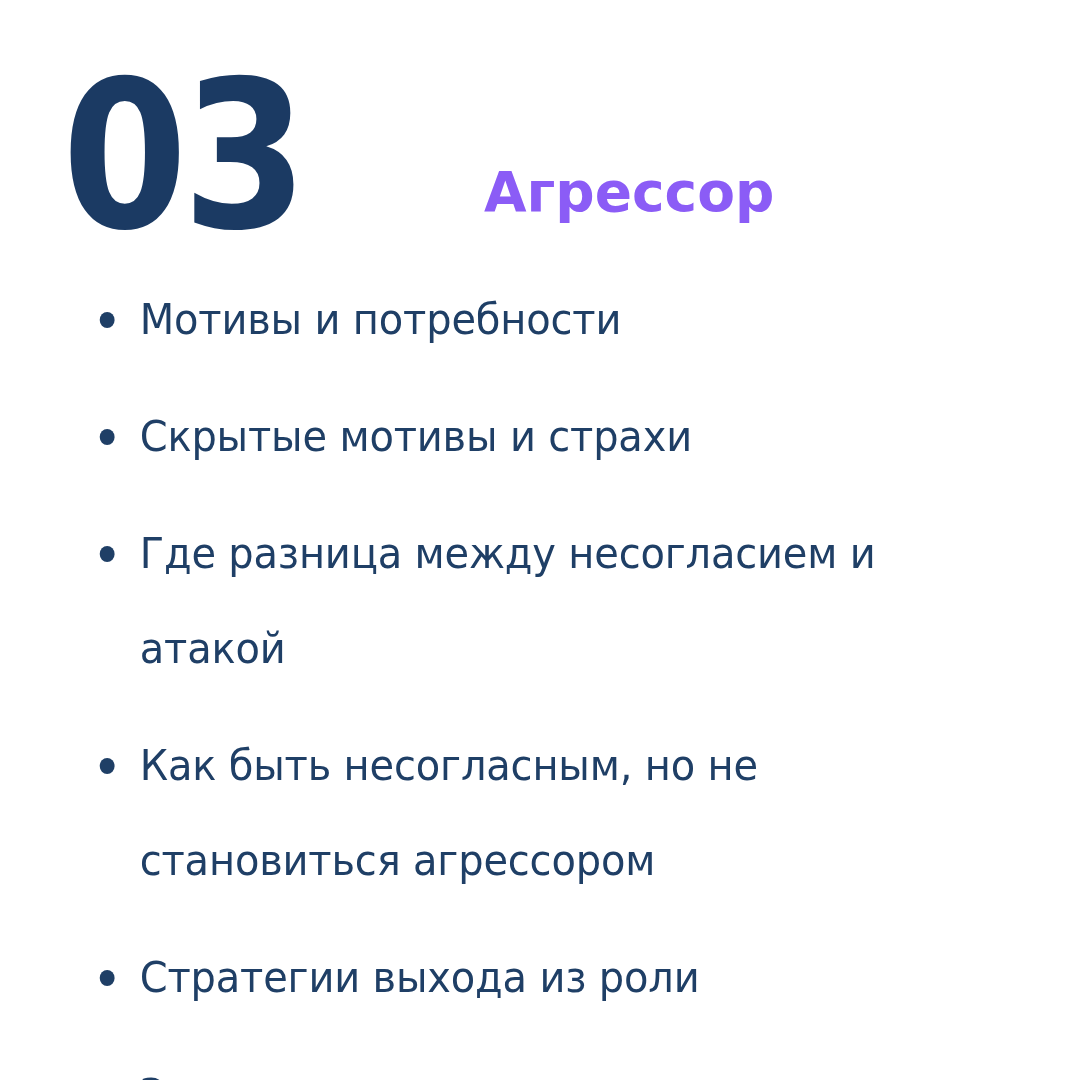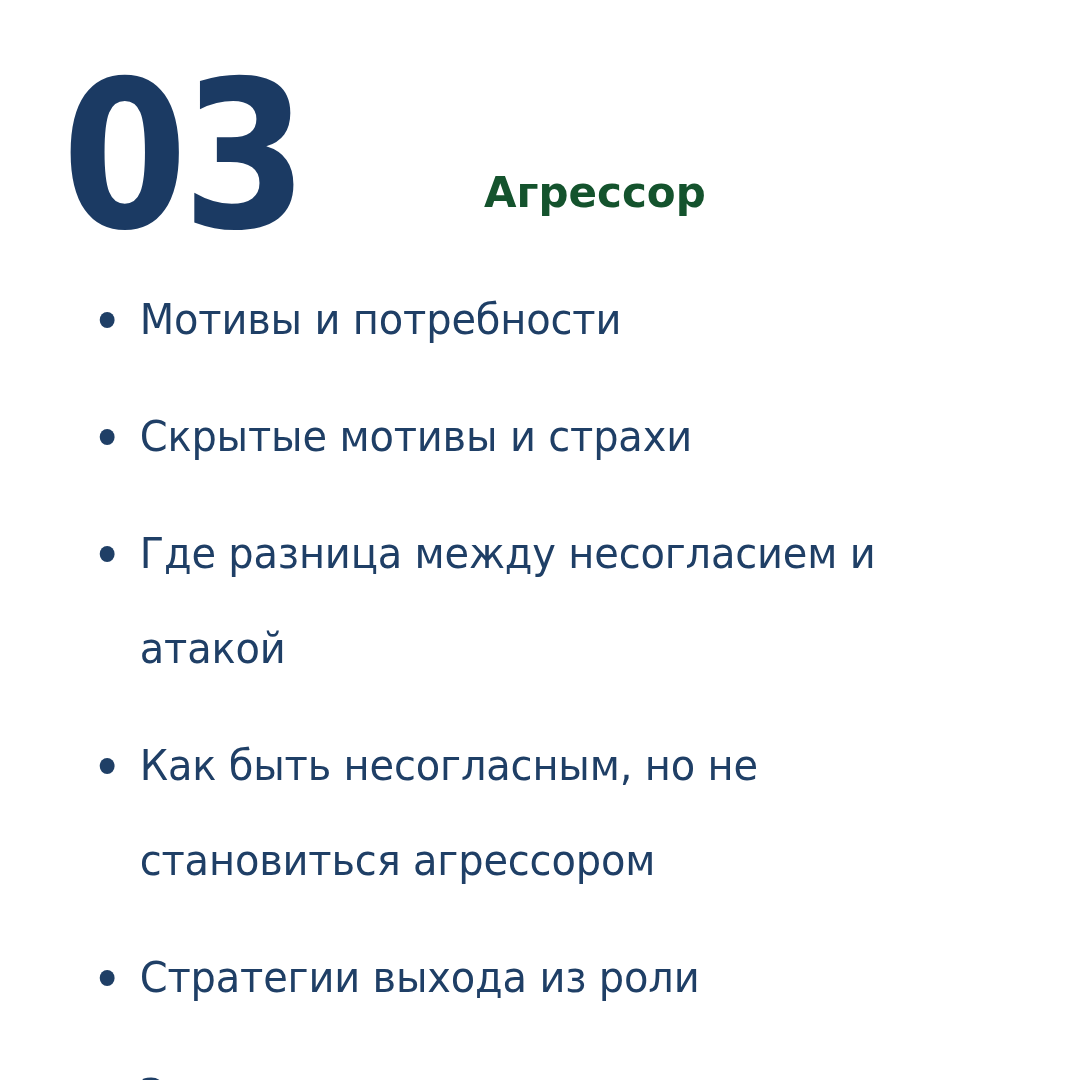--- a/index.html
+++ b/index.html
@@ -47,24 +47,24 @@
     white-space: nowrap;
     -webkit-font-smoothing: antialiased;
   }
 
   .slide-title {
     position: absolute;
     left: 484px;
     top: 165px;
     font-family: "DejaVu Sans", sans-serif;
     font-weight: 700;
-    font-size: 42px;
+    font-size: 55px;
     line-height: 55px;
     letter-spacing: 0px;
-    color: #14532d;
+    color: #8b5cf6;
     white-space: nowrap;
   }
 
   
   .bullet-list {
     position: absolute;
     left: 96px;
     top: 272px;
     width: 880px;
     margin: 0;

